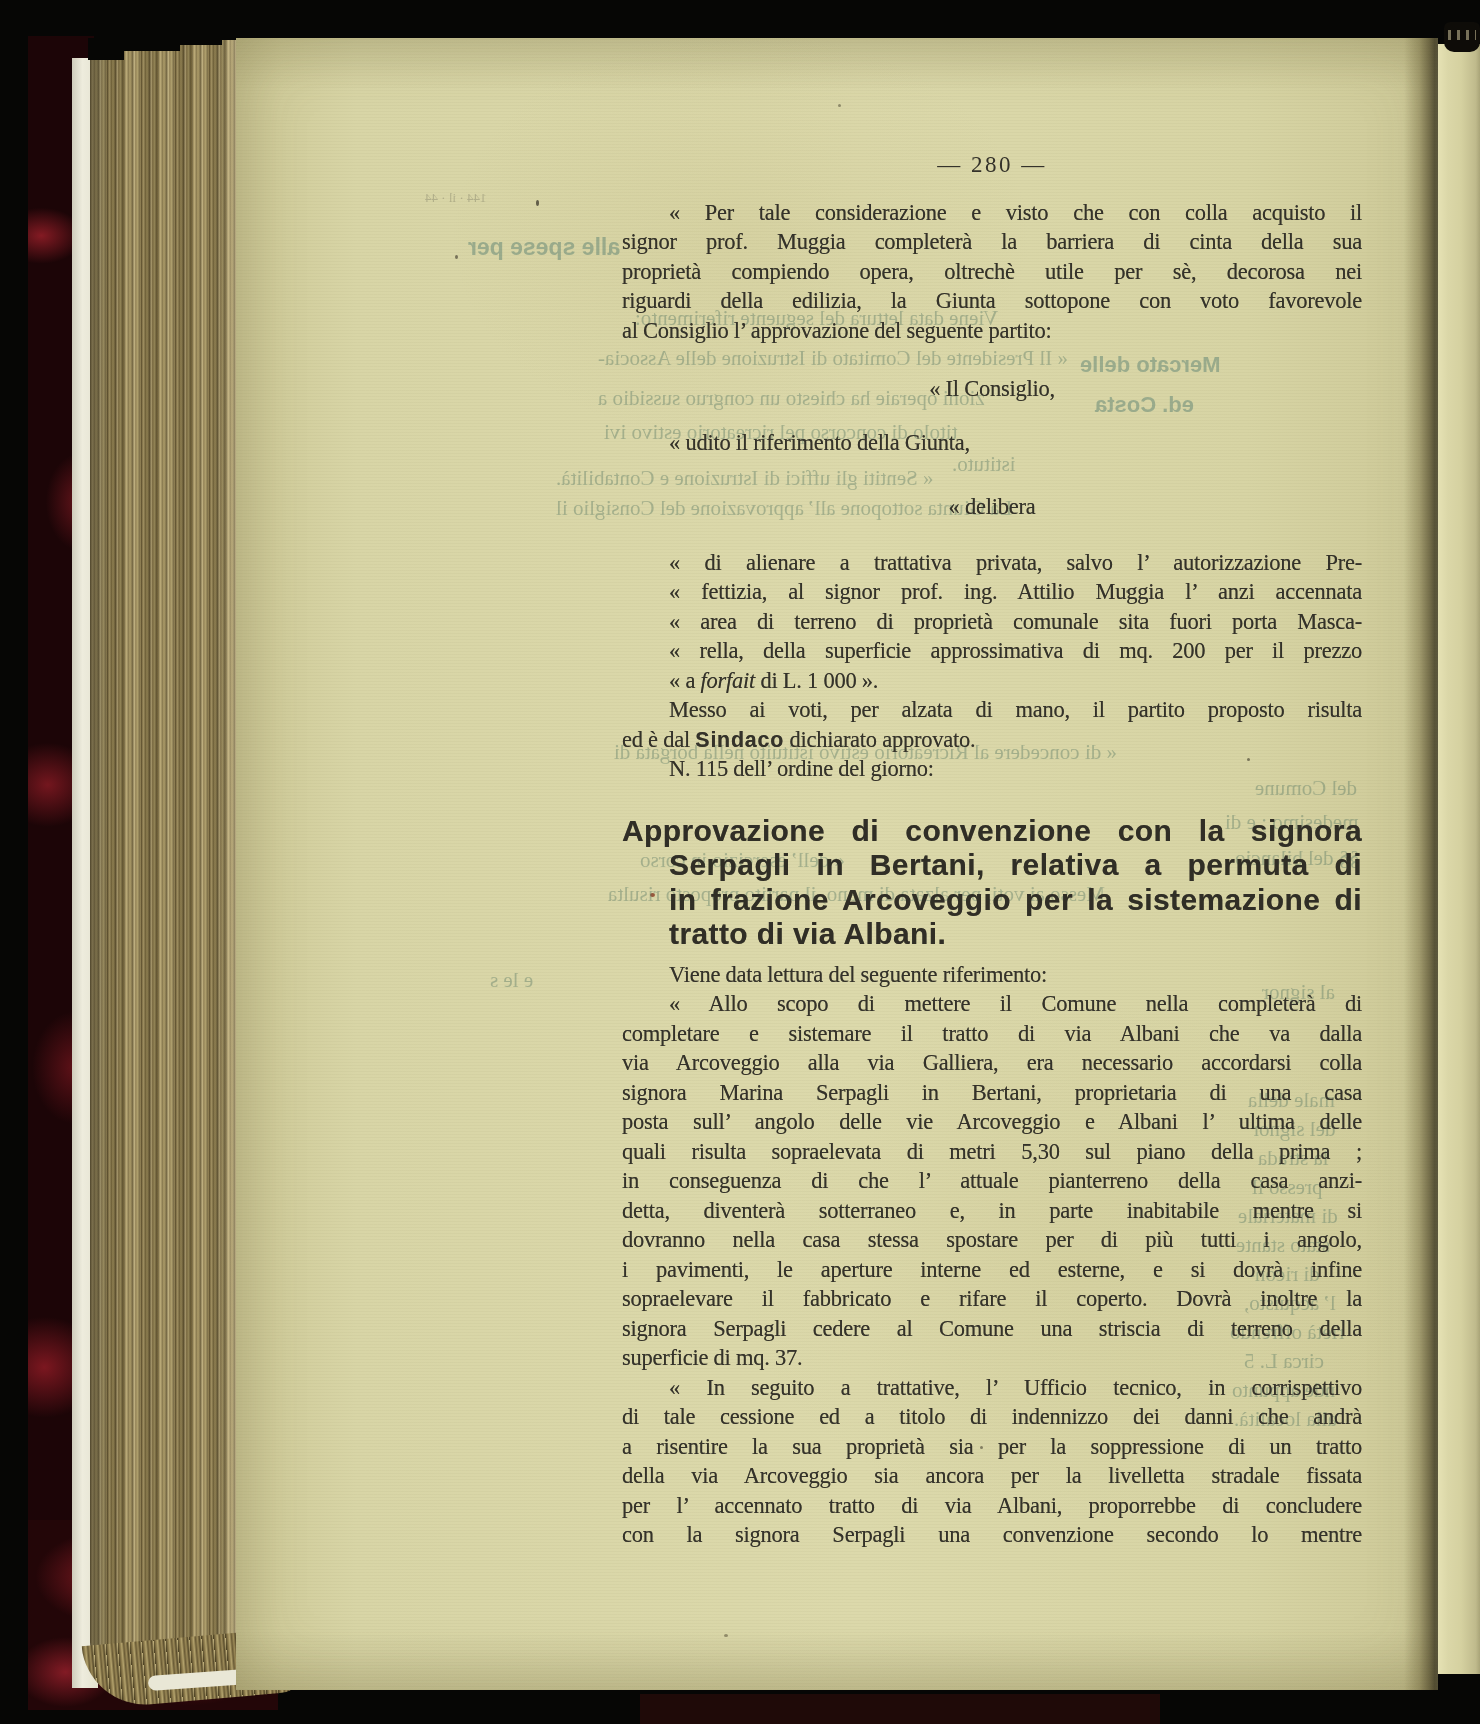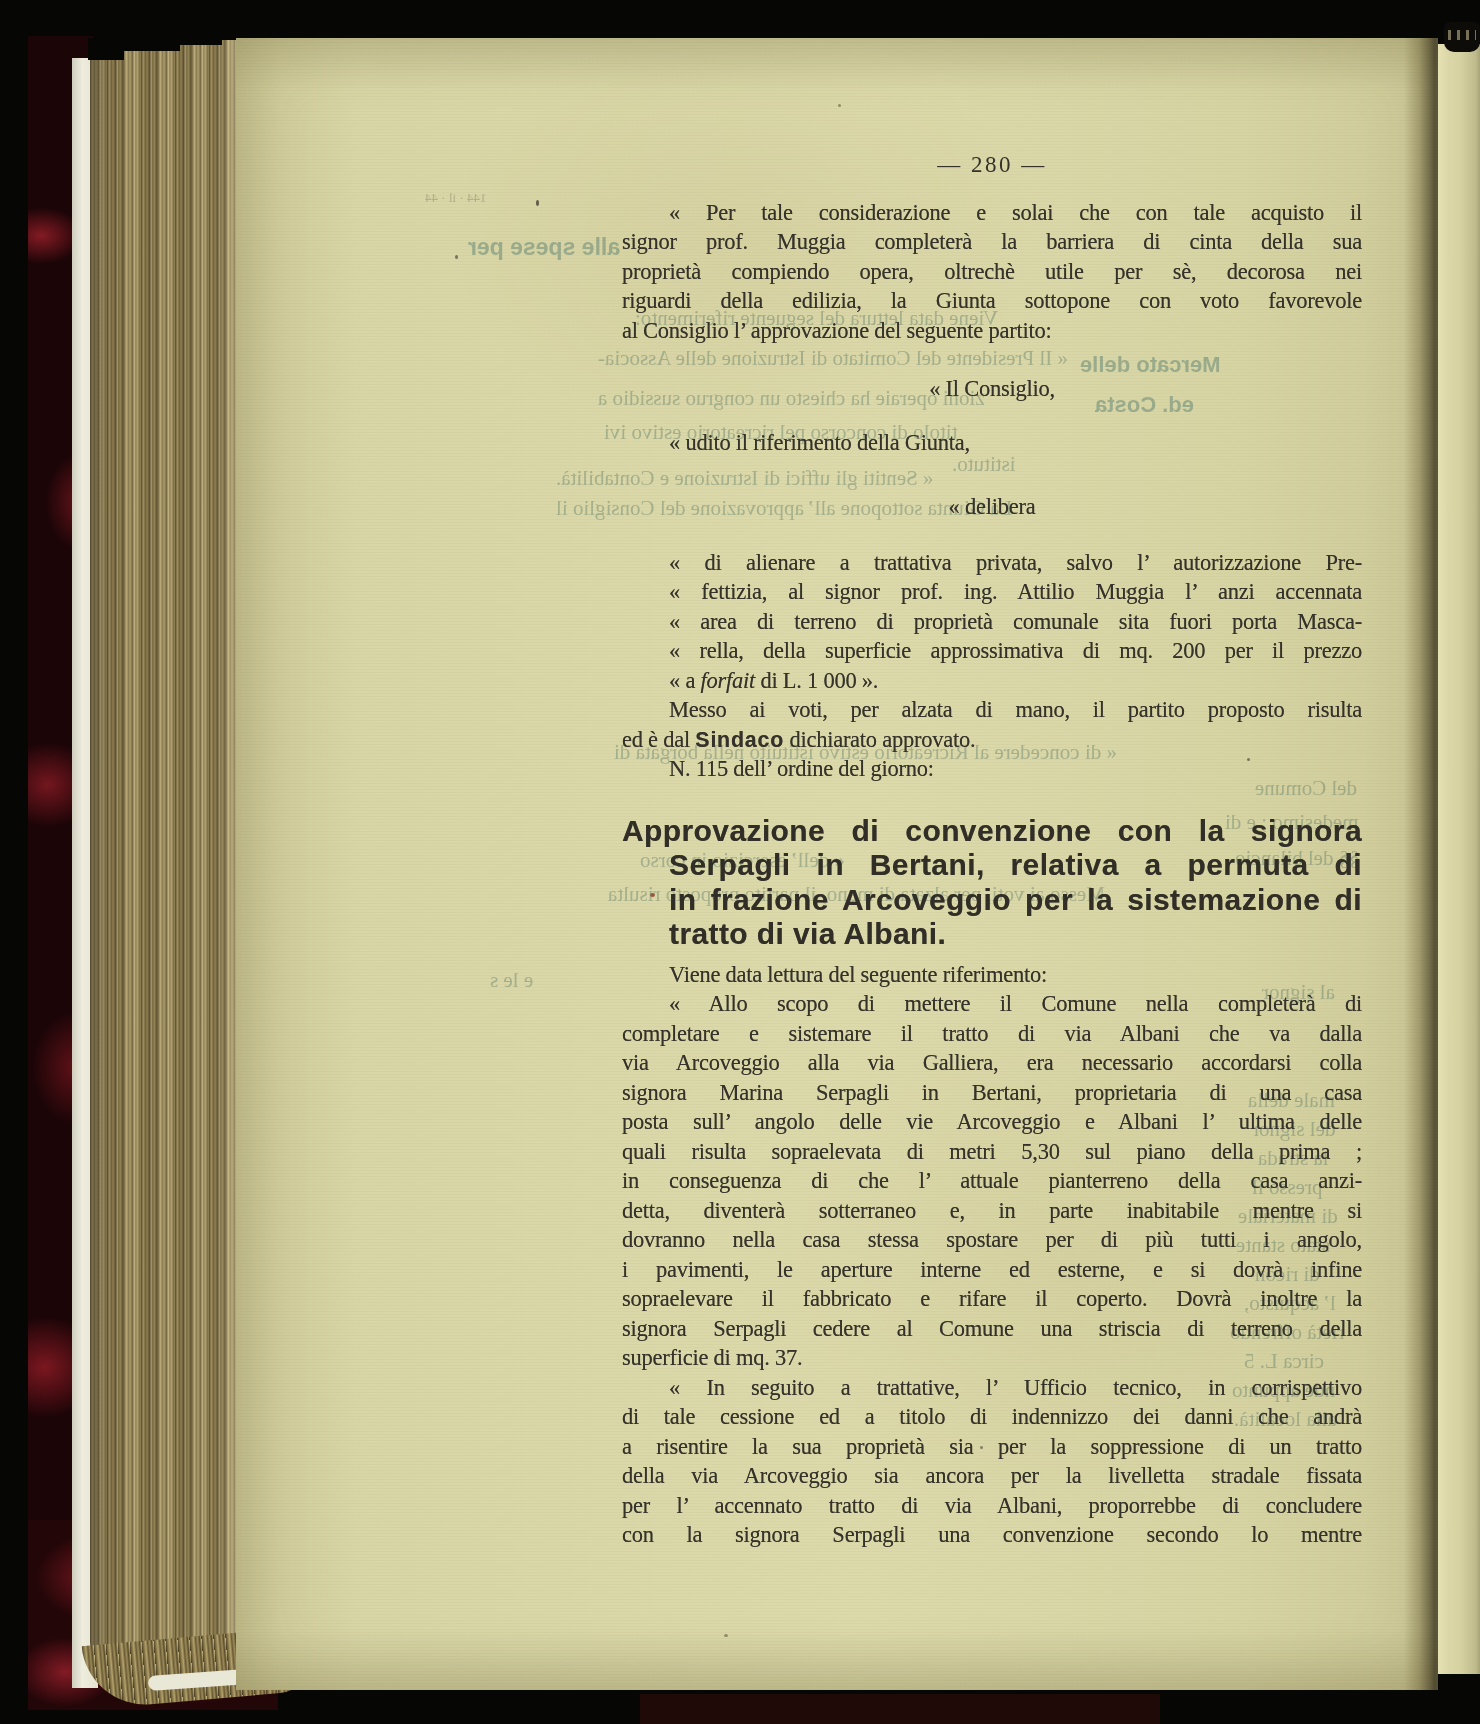--- a/index.html
+++ b/index.html
@@ -158,21 +158,21 @@
       <div class="ghost" style="left: 1244px; top: 1291px;">l’ acquisto,</div>
       <div class="ghost" style="left: 1230px; top: 1320px;">rietà offrendo</div>
       <div class="ghost" style="left: 1244px; top: 1349px;">circa L. 5</div>
       <div class="ghost" style="left: 1232px; top: 1378px;">nde appunto</div>
       <div class="ghost" style="left: 1234px; top: 1407px;">alla località.</div>
     </div>
 
   <div class="textcol">
       <div class="pagenum">— 280 —</div>
       <div style="height: 18px;"></div>
-      <div class="ln ind"><span>« Per tale considerazione e solai che con tale acquisto il</span></div>
+      <div class="ln ind"><span>« Per tale considerazione e visto che con colla acquisto il</span></div>
       <div class="ln"><span>signor prof. Muggia completerà la barriera di cinta della sua</span></div>
       <div class="ln"><span>proprietà compiendo opera, oltrechè utile per sè, decorosa nei</span></div>
       <div class="ln"><span>riguardi della edilizia, la Giunta sottopone con voto favorevole</span></div>
       <div class="ln last"><span>al Consiglio l’ approvazione del seguente partito:</span></div>
       <div style="height: 29px;"></div>
       <div class="ln ctr"><span>« Il Consiglio,</span></div>
       <div style="height: 24px;"></div>
       <div class="ln ind last"><span>« udito il riferimento della Giunta,</span></div>
       <div style="height: 35px;"></div>
       <div class="ln ctr"><span>« delibera</span></div>

